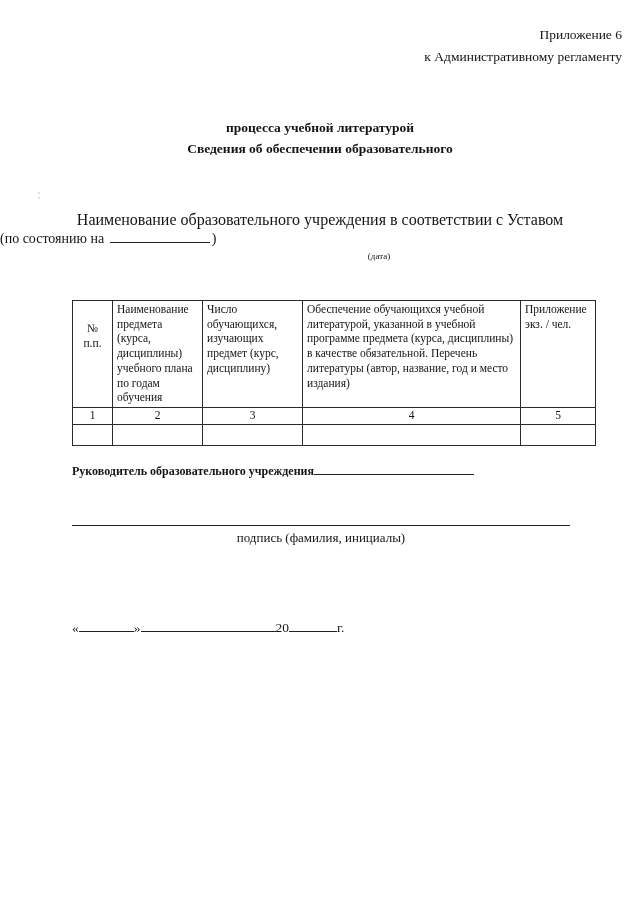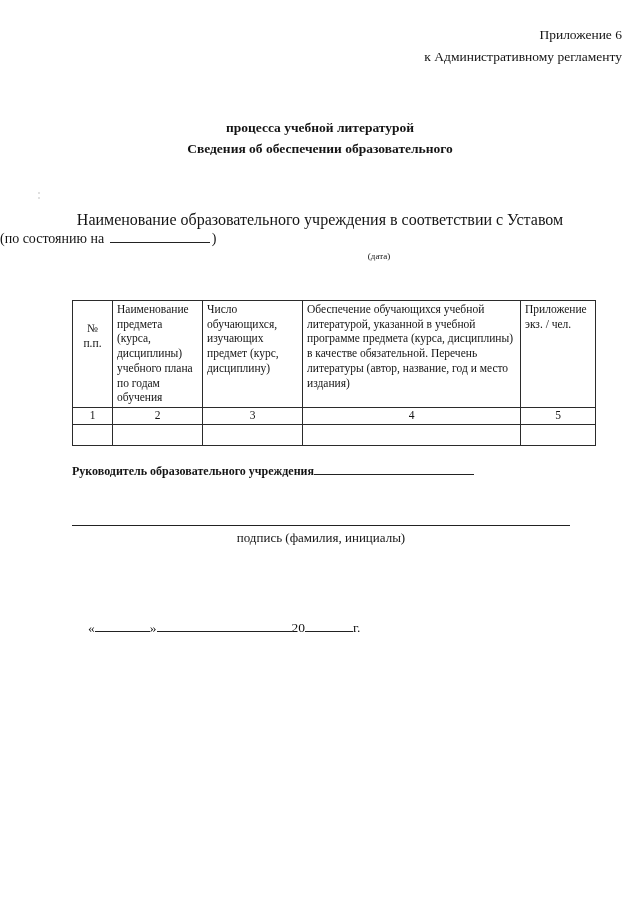--- a/index.html
+++ b/index.html
@@ -139,21 +139,20 @@
     font-size: 13px;
   }
 
   
   .date-fill-line {
     position: absolute;
     top: 620px;
     left: 72px;
     font-size: 13.5px;
     white-space: nowrap;
-    margin-left: 16px;
   }
 
   
   .scan-artifact {
     position: absolute;
     top: 192px;
     left: 38px;
     width: 3px;
     height: 8px;
     opacity: 0.35;

